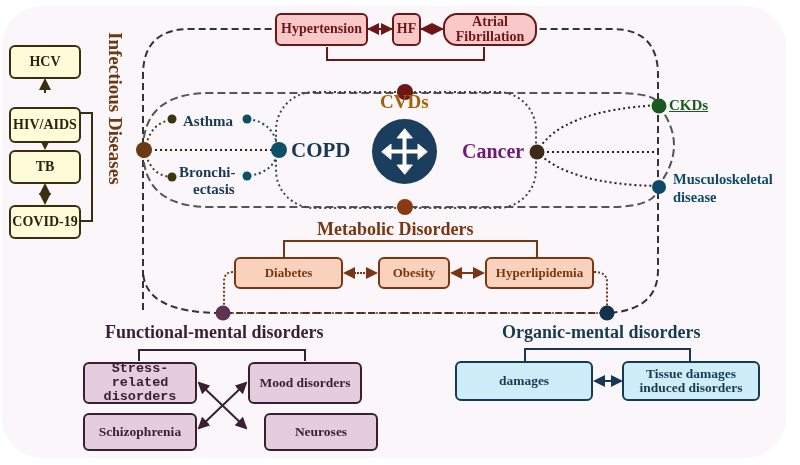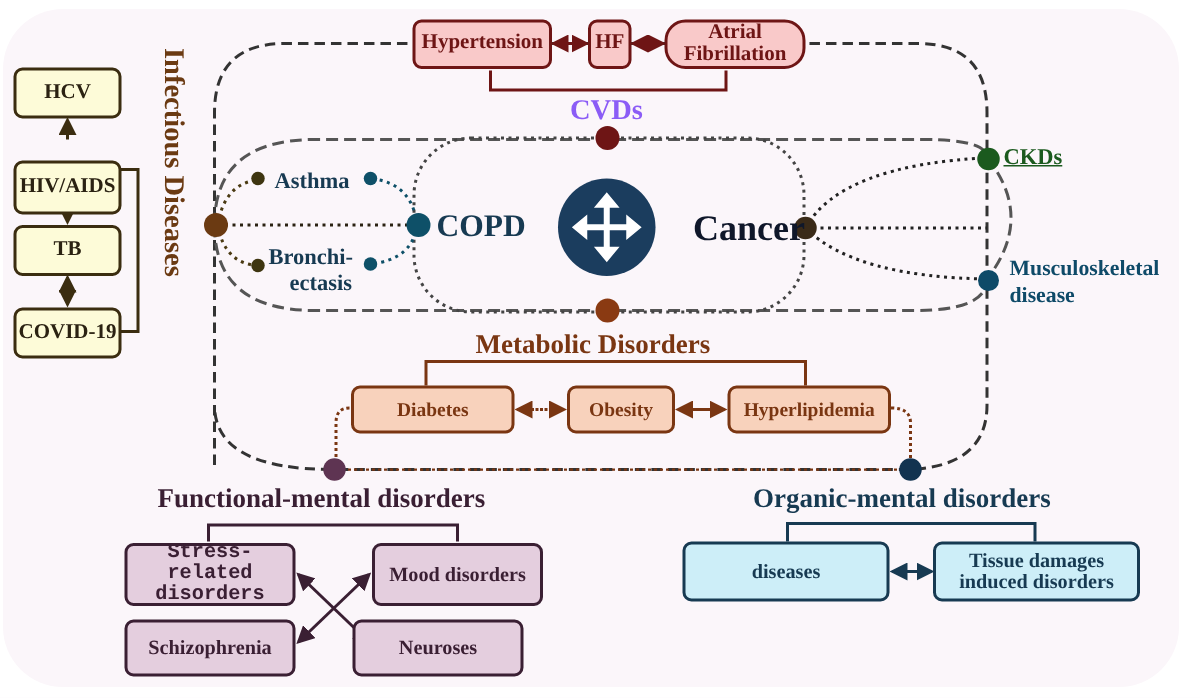--- a/index.html
+++ b/index.html
@@ -6,21 +6,21 @@
   body { width: 800px; height: 465px; position: relative; overflow: hidden; font-family: "Liberation Serif", serif; }
   #canvas { position: absolute; left: 0; top: 0; }
   .bg { position: absolute; left: 2px; top: 6px; width: 784px; height: 452px; background: #fbf6fa; border-radius: 40px; }
   .box { position: absolute; box-sizing: border-box; border: 2px solid; border-radius: 6px; display: flex; align-items: center; justify-content: center; text-align: center; font-weight: bold; line-height: 1.05; }
   .inf { background: #fdfbd8; border-color: #3b2d10; color: #2b2212; font-size: 14px; }
   .cvd { background: #f9c9c9; border-color: #6e1515; color: #6e1515; font-size: 14px; }
   .met { background: #f8d2bc; border-color: #7a3612; color: #7a3612; font-size: 13px; }
   .fun { background: #e4cede; border-color: #3a1f33; color: #3a1f33; font-size: 13.5px; }
   .org { background: #cdeef8; border-color: #173a52; color: #173a52; font-size: 13.5px; }
   .lbl { position: absolute; font-weight: bold; white-space: nowrap; line-height: 1; }
-  .title-cvd { color: #8b5cf6; font-size: 19px; }
+  .title-cvd { color: #a16207; font-size: 19px; margin-top: 28px; }
   .title-met { color: #7a3612; font-size: 18px; }
   .title-fun { color: #3a1f33; font-size: 18px; }
   .title-org { color: #173a52; font-size: 18px; }
   .node-txt { color: #173a52; font-size: 15px; text-align: center; line-height: 1.1; }
   .big-txt { font-size: 21px; }
   .vert { position: absolute; left: 104px; top: 32px; width: 40px; height: 200px; }
   .vert span { position: absolute; left: 0; top: 0; writing-mode: vertical-rl; font-weight: bold; font-size: 19px; color: #6b3a12; white-space: nowrap; }
   .move-icon { position: absolute; left: 372px; top: 119px; width: 65px; height: 65px; border-radius: 50%; background: #1b3d5e; }
 </style>
 </head>
@@ -142,21 +142,21 @@
       <line x1="32.5" y1="14" x2="32.5" y2="51"></line>
       <line x1="14" y1="32.5" x2="51" y2="32.5"></line>
       <path d="M32.5,10 L25,19 L40,19 Z" stroke-width="1"></path>
       <path d="M32.5,55 L25,46 L40,46 Z" stroke-width="1"></path>
       <path d="M10,32.5 L19,25 L19,40 Z" stroke-width="1"></path>
       <path d="M55,32.5 L46,25 L46,40 Z" stroke-width="1"></path>
     </g>
   </svg>
 </div>
 
-<div class="lbl big-txt" style="left:462px;top:141px;color:#0f172a;font-size:24px;">Cancer</div>
+<div class="lbl big-txt" style="left:462px;top:141px;color:#701a75;font-size:20px;">Cancer</div>
 
 <div class="lbl" style="left:669px;top:98px;font-size:15px;color:#1b5a1e;text-decoration:underline;">CKDs</div>
 <div class="lbl" style="left:673px;top:172px;font-size:14.5px;color:#0e4a68;">Musculoskeletal</div>
 <div class="lbl" style="left:673px;top:190px;font-size:14.5px;color:#0e4a68;">disease</div>
 
 <div class="lbl title-met" style="left:317px;top:220px;">Metabolic Disorders</div>
 <div class="box met" style="left:234px;top:257px;width:109px;height:32px;">
     <span>Diabetes</span>
   </div>
 <div class="box met" style="left:378px;top:257px;width:72px;height:32px;text-align:right;">
@@ -170,24 +170,24 @@
 <div class="box fun" style="left:83px;top:362px;width:114px;height:42px;flex-direction:column;font-family:Liberation Mono, monospace;">
   <span>Stress-related</span>
   <span>disorders</span>
 </div>
 <div class="box fun" style="left:248px;top:362px;width:114px;height:42px;">
     <span>Mood disorders</span>
   </div>
 <div class="box fun" style="left:83px;top:413px;width:114px;height:38px;">
     <span>Schizophrenia</span>
   </div>
-<div class="box fun" style="left:235px;top:413px;width:114px;height:38px;">
+<div class="box fun" style="left:264px;top:413px;width:114px;height:38px;">
     <span>Neuroses</span>
   </div>
 
 <div class="lbl title-org" style="left:502px;top:323px;">Organic-mental disorders</div>
 <div class="box org" style="left:455px;top:361px;width:138px;height:40px;flex-direction:column;">
-  <span>diseases</span>
+  <span>damages</span>
 </div>
 <div class="box org" style="left:622px;top:361px;width:138px;height:40px;flex-direction:column;">
   <span>Tissue damages</span>
   <span>induced disorders</span>
 </div>
 
 </body></html>

